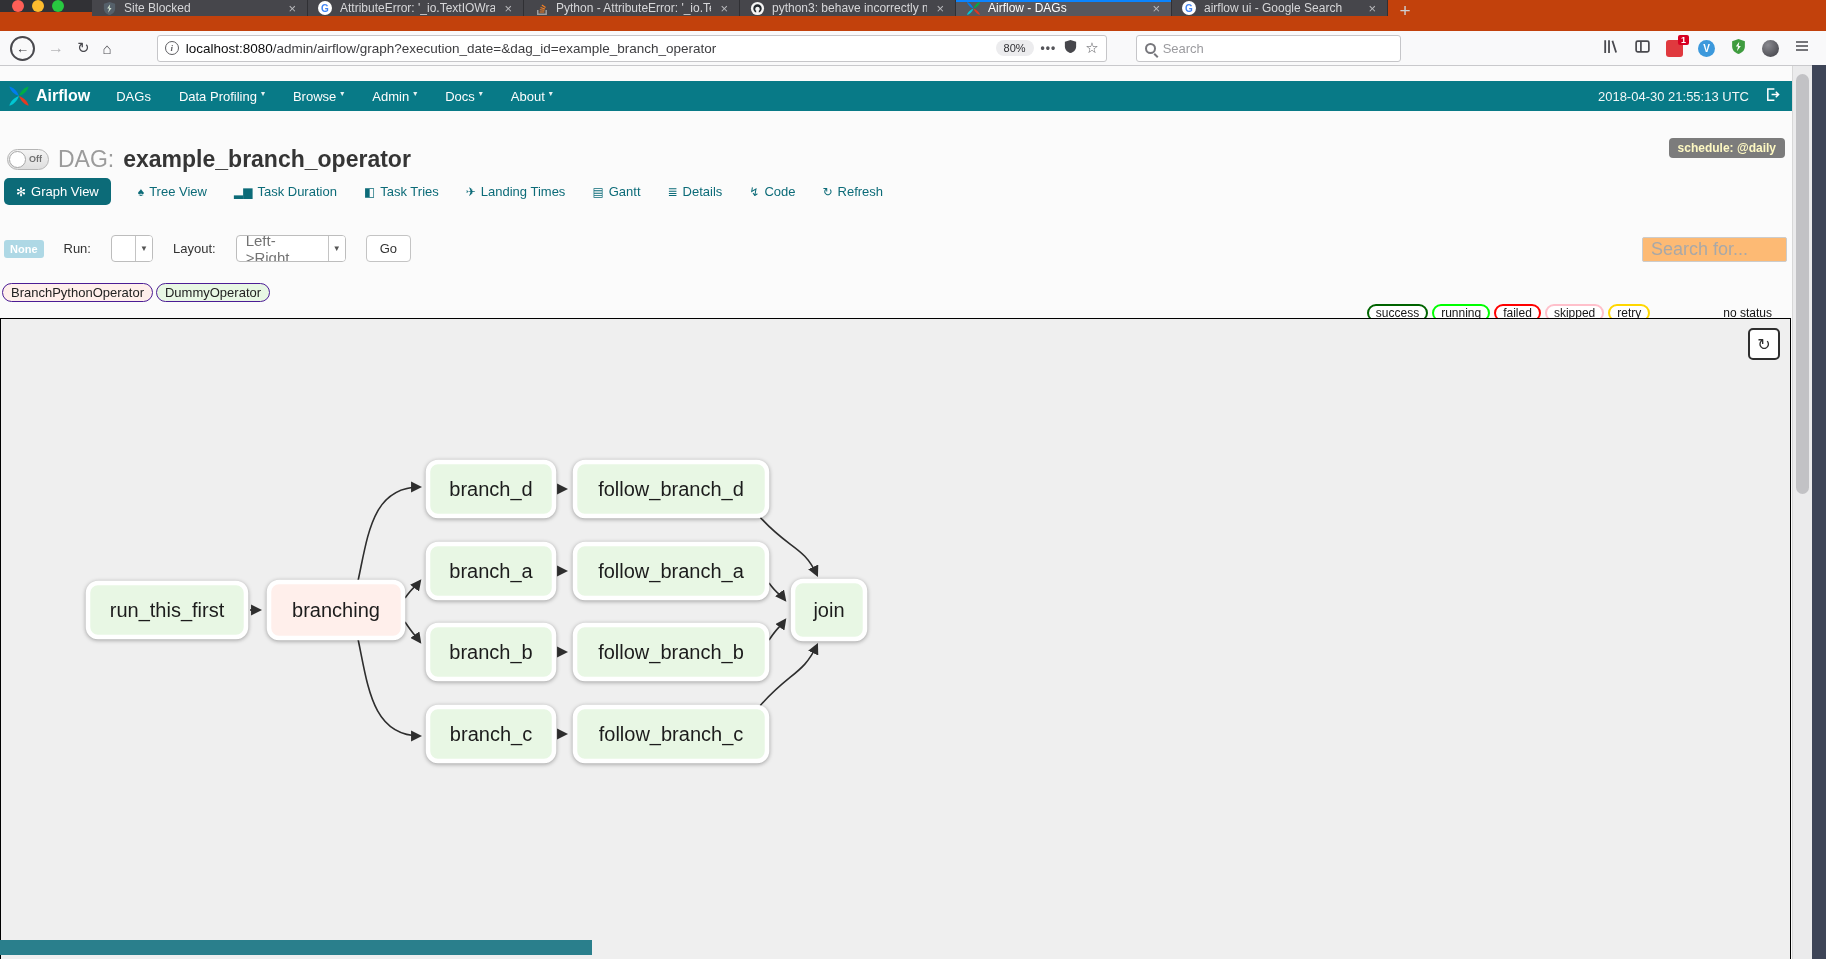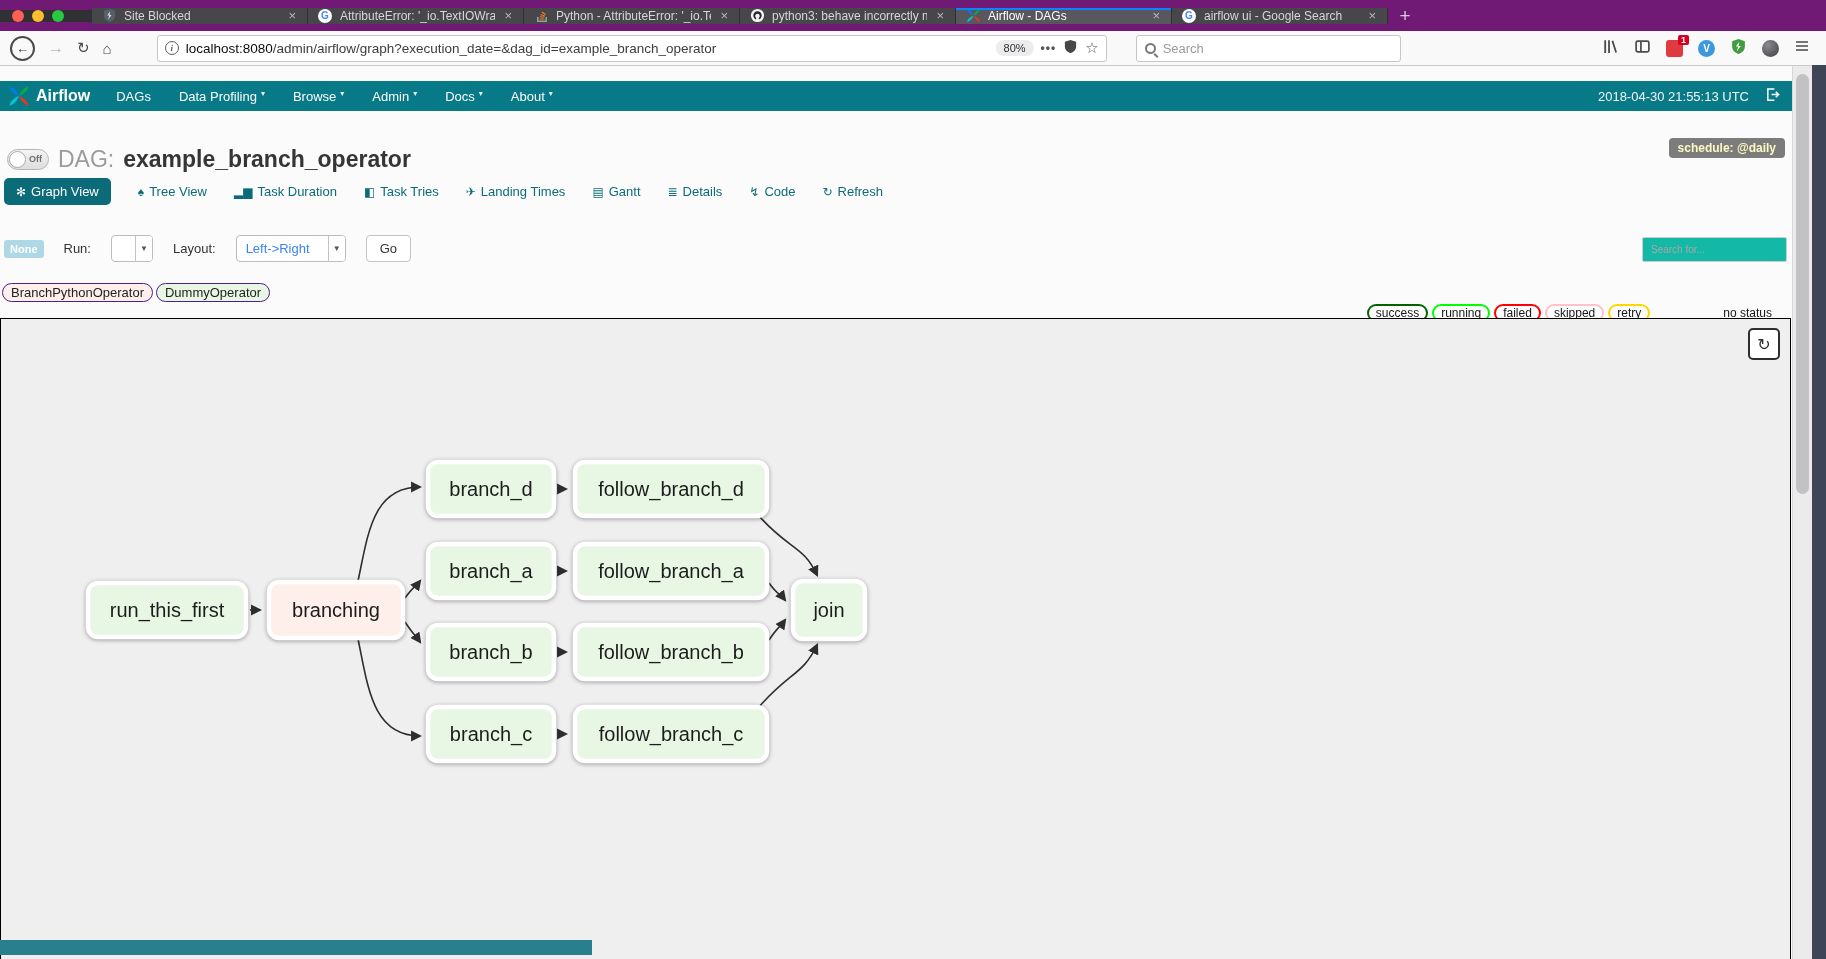--- a/index.html
+++ b/index.html
@@ -1,20 +1,20 @@
 <!DOCTYPE html>
 <html><head>
 <meta charset="utf-8">
 <style>
 *{margin:0;padding:0;box-sizing:border-box}
 html,body{width:1826px;height:959px;overflow:hidden;font-family:"Liberation Sans","DejaVu Sans",sans-serif;background:#fbfbfb}
 body{position:relative}
 
 
-.tabbar{position:absolute;left:0;top:0;width:1826px;height:31px;background:#701a75;display:flex;align-items:center}
+.tabbar{position:absolute;left:0;top:0;width:1826px;height:31px;background:#c2410c;display:flex;align-items:flex-start}
 .lights{width:92px;display:flex;align-items:center;gap:8px;padding-left:12px;background:#313135}
 .light{width:12px;height:12px;border-radius:50%;display:inline-block}
 .light.r{background:#ff5f57}.light.y{background:#febc2e}.light.g{background:#28c840}
 .tabstrip{display:flex;align-items:stretch}
 .tab{width:216px;display:flex;align-items:center;gap:7px;padding:0 9px;background:#46464b;border-right:1px solid #303034;color:#d7d7d9;font-size:12px;position:relative;cursor:default}
 .tab.active{background:#57575d;color:#fff}
 .tab.active::before{content:"";position:absolute;left:0;top:0;right:0;height:2px;background:#0a84ff}
 .tab .t-title{flex:1;white-space:nowrap;overflow:hidden}
 .tab .t-close{color:#b9b9bc;font-size:13px;padding:0 2px}
 .newtab{width:34px;display:flex;align-items:center;justify-content:center;color:#cfcfd2;font-size:19px}
@@ -60,26 +60,26 @@
 .schedule-badge{position:absolute;right:7px;top:72px;background:#7c7c7c;color:#fef9c3;font-size:12px;font-weight:bold;padding:3px 9px;border-radius:4px}
 
 .view-tabs{position:absolute;left:4px;top:112px;display:flex;align-items:center;gap:27px}
 .view-tab{display:flex;align-items:center;gap:5px;font-size:13px;color:#0c6b78}
 .view-tab.active{background:#0c6b78;color:#fff;padding:6px 12px;border-radius:5px}
 .vt-icon{font-size:12px}
 
 .ctl-row{position:absolute;left:4px;top:169px;display:flex;align-items:center;gap:20px;font-size:13px;color:#333}
 .none-badge{background:#aed8e5;color:#fff;font-weight:bold;font-size:11px;padding:3px 6px;border-radius:3px}
 .sel{height:27px;background:#fff;border:1px solid #bdbdbd;border-radius:4px;display:flex;align-items:center;overflow:hidden}
-.sel .val{padding:0 9px;font-size:13px;color:#3b82f6;flex:1}
+.sel .val{padding:0 9px;font-size:15px;color:#737373;flex:1}
 .sel .sc{width:17px;align-self:stretch;border-left:1px solid #c4c4c4;display:flex;align-items:center;justify-content:center;font-size:8px;color:#555;background:#fff}
 .sel.run{width:42px}
 .sel.layout{width:110px}
 .go-btn{height:27px;padding:0 13px;background:#fff;border:1px solid #c4c4c4;border-radius:4px;font-size:13px;color:#333;font-family:inherit}
-.search-for{position:absolute;right:5px;top:171px;width:145px;height:25px;border:1px solid #ccc;border-radius:2px;padding:0 8px;font-size:10px;background:#14b8a6;font-family:inherit;color:#333}
+.search-for{position:absolute;right:5px;top:171px;width:145px;height:25px;border:1px solid #ccc;border-radius:2px;padding:0 8px;font-size:18px;background:#fdba74;font-family:inherit;color:#333}
 .search-for::placeholder{color:#a8a8a8}
 
 .op-legend{position:absolute;left:2px;top:217px;display:flex;gap:3px}
 .op-badge{border:1px solid #4c1d95;border-radius:10px;font-size:13px;padding:1px 8px;color:#222}
 .state-legend{position:absolute;right:13px;top:216px;display:flex;gap:4px;align-items:center}
 .state-badge{border:2px solid;border-radius:10px;font-size:12px;padding:0 7px;background:#fff;color:#161616}
 .state-badge.noborder{border:none;background:transparent}
 
 .graph-panel{position:absolute;left:0;top:252px;width:1791px;height:642px;background:#efefef;border:1px solid #000}
 .graph-refresh{position:absolute;right:10px;top:9px;width:32px;height:32px;background:#fff;border:2px solid #2e2e2e;border-radius:5px;font-size:16px;color:#2e2e2e;display:flex;align-items:center;justify-content:center}

